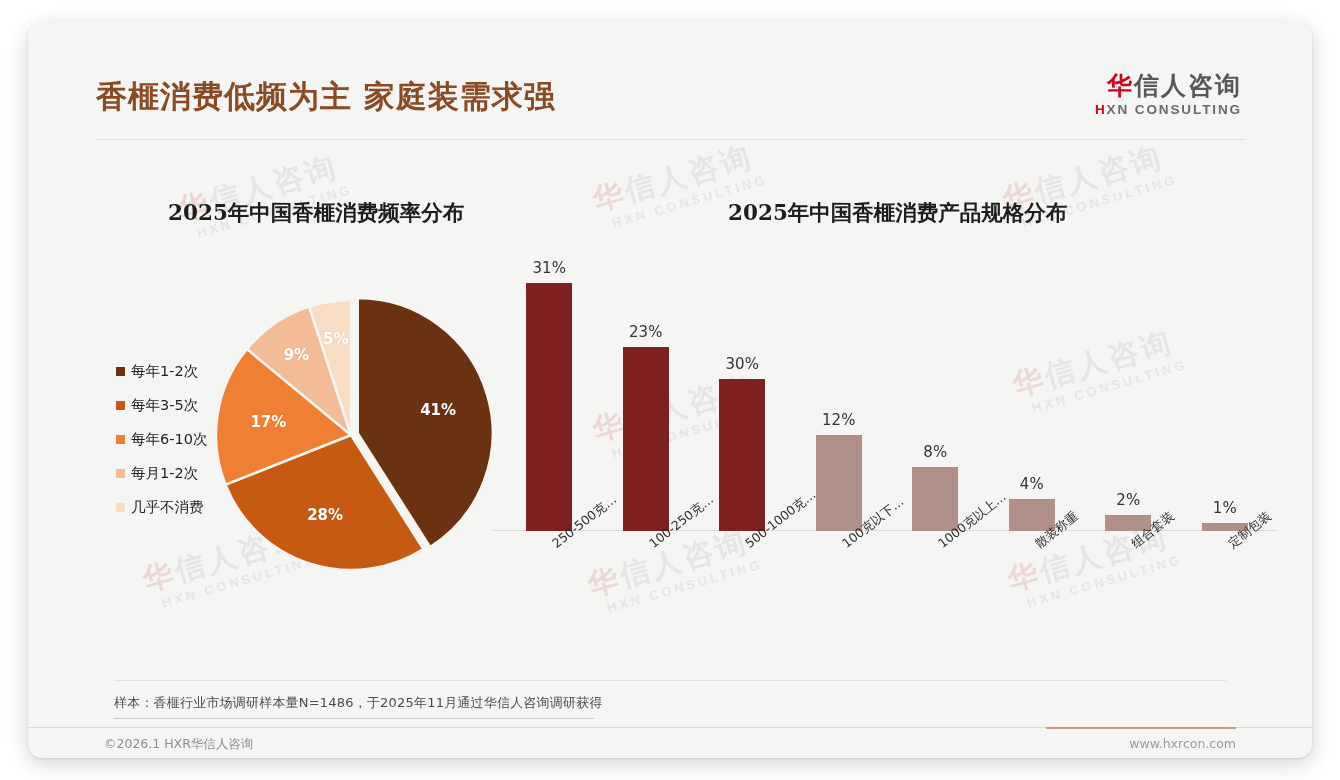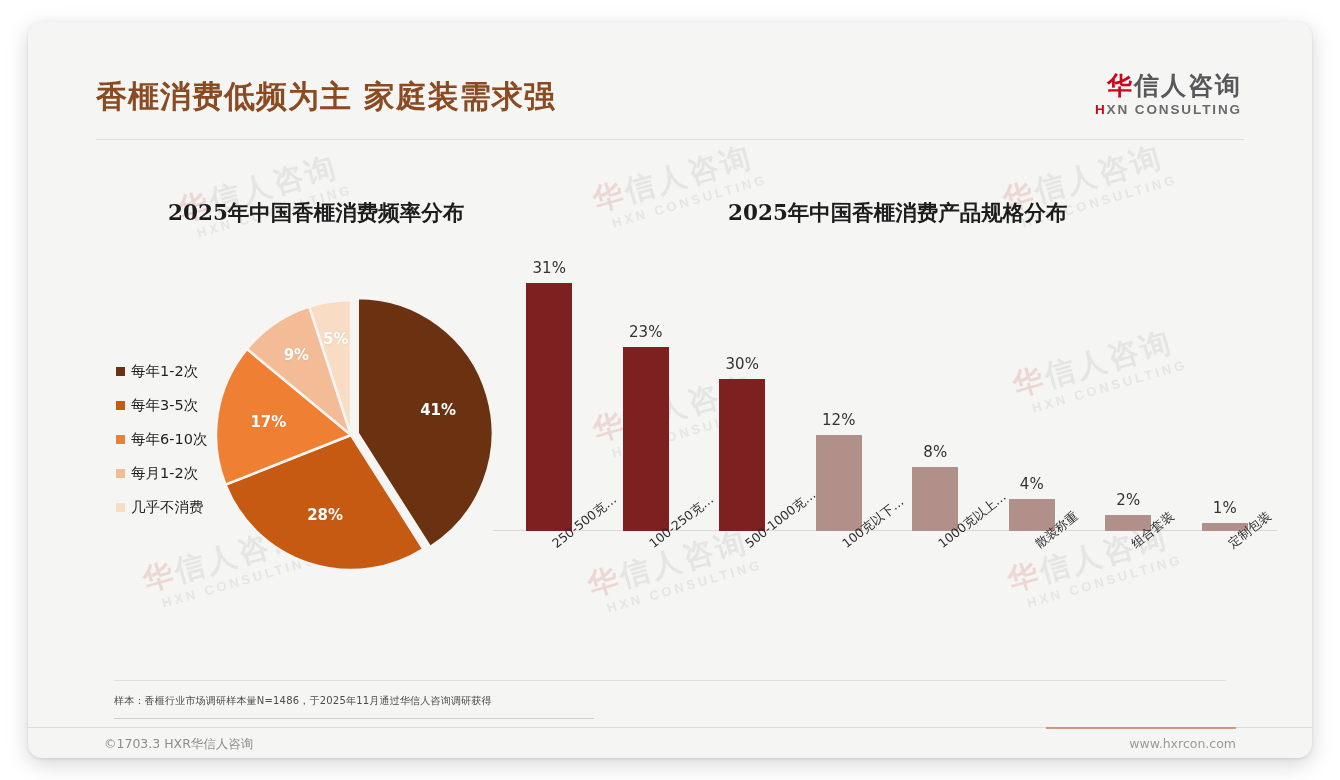--- a/index.html
+++ b/index.html
@@ -119,21 +119,21 @@
   }
   .bar-cat-wrap { position:absolute; bottom: 126px; width: 0; }
 
   
   .footnote-rule {
     position:absolute; left: 86px; right: 86px; top: 658px;
     height: 1px; background: #e2e0de; z-index:3;
   }
   .footnote {
     position:absolute; left: 86px; top: 672px; z-index:4;
-    font-size: 10px; color: #4b4b4b; letter-spacing: 0.2px;
+    font-size: 13px; color: #4b4b4b; letter-spacing: 0.2px;
     font-family:"DejaVu Sans", sans-serif;
   }
   .footnote-underline {
     position:absolute; left: 86px; top: 696px; width: 480px;
     height: 1px; background: #cfccc9; z-index:3;
   }
   .footer-rule {
     position:absolute; left: 0; right: 0; top: 705px;
     height: 1px; background: #dddbd8; z-index:3;
   }
@@ -295,16 +295,16 @@
         <div class="bar-cat-wrap" style="left: 741.75px; bottom: 126px; position: absolute;">
           <div class="bar-cat" style="left: 0px; transform: rotate(-38deg); transform-origin: left top; position: absolute; top: 8px;">定制包装</div>
         </div>
       </div>
 
     <div class="footnote-rule"></div>
     <div class="footnote">样本：香榧行业市场调研样本量N=1486，于2025年11月通过华信人咨询调研获得</div>
     <div class="footnote-underline"></div>
     <div class="footer-rule"></div>
     <div class="footer-accent"></div>
-    <div class="footer-left">©1703.3 HXR华信人咨询</div>
+    <div class="footer-left">©2026.1 HXR华信人咨询</div>
     <div class="footer-right">www.hxrcon.com</div>
   </div>
 </div>
 
 </body></html>

